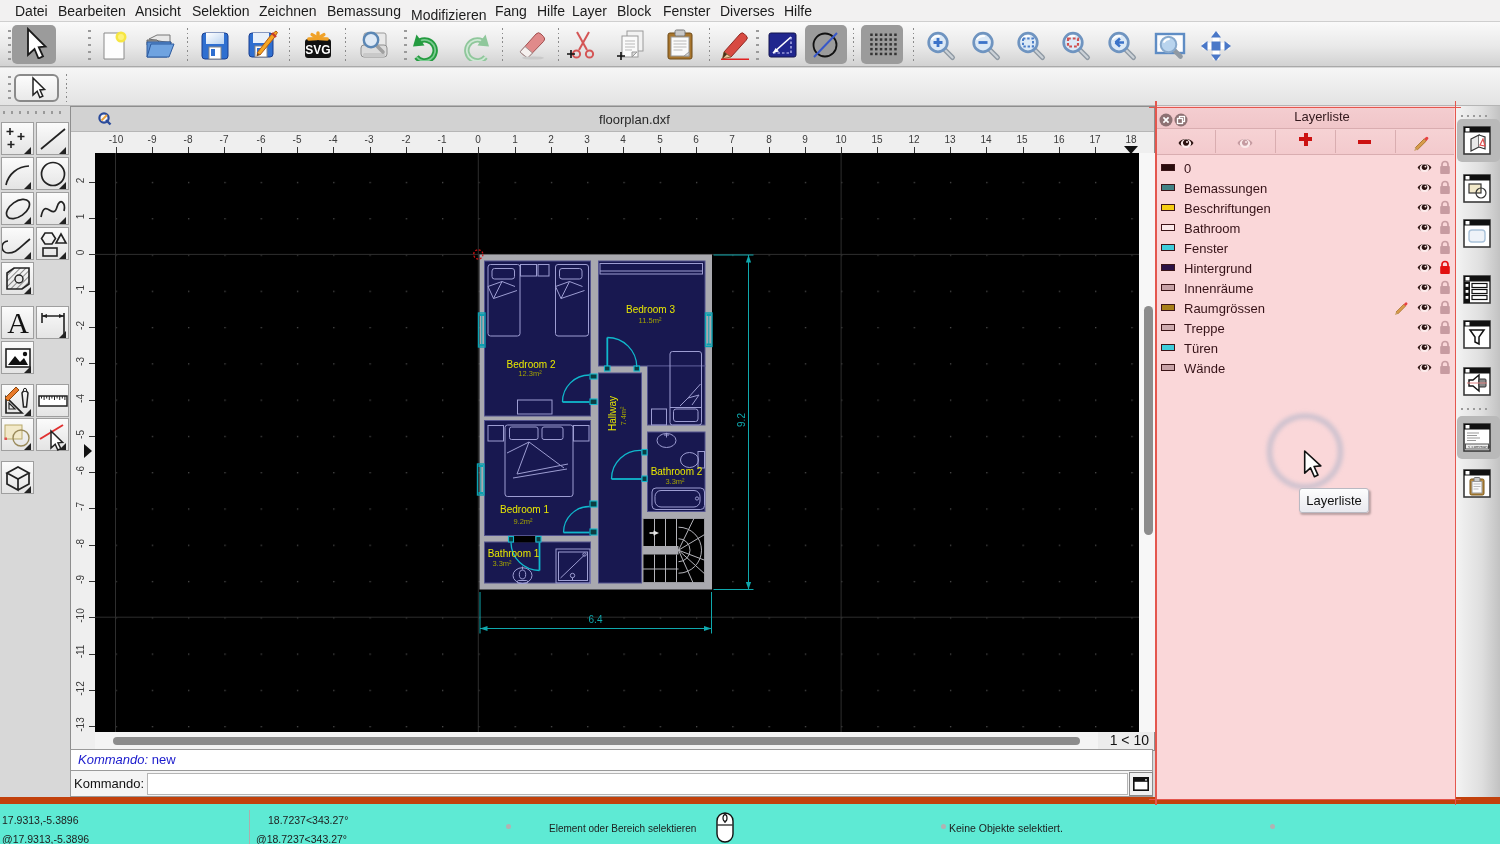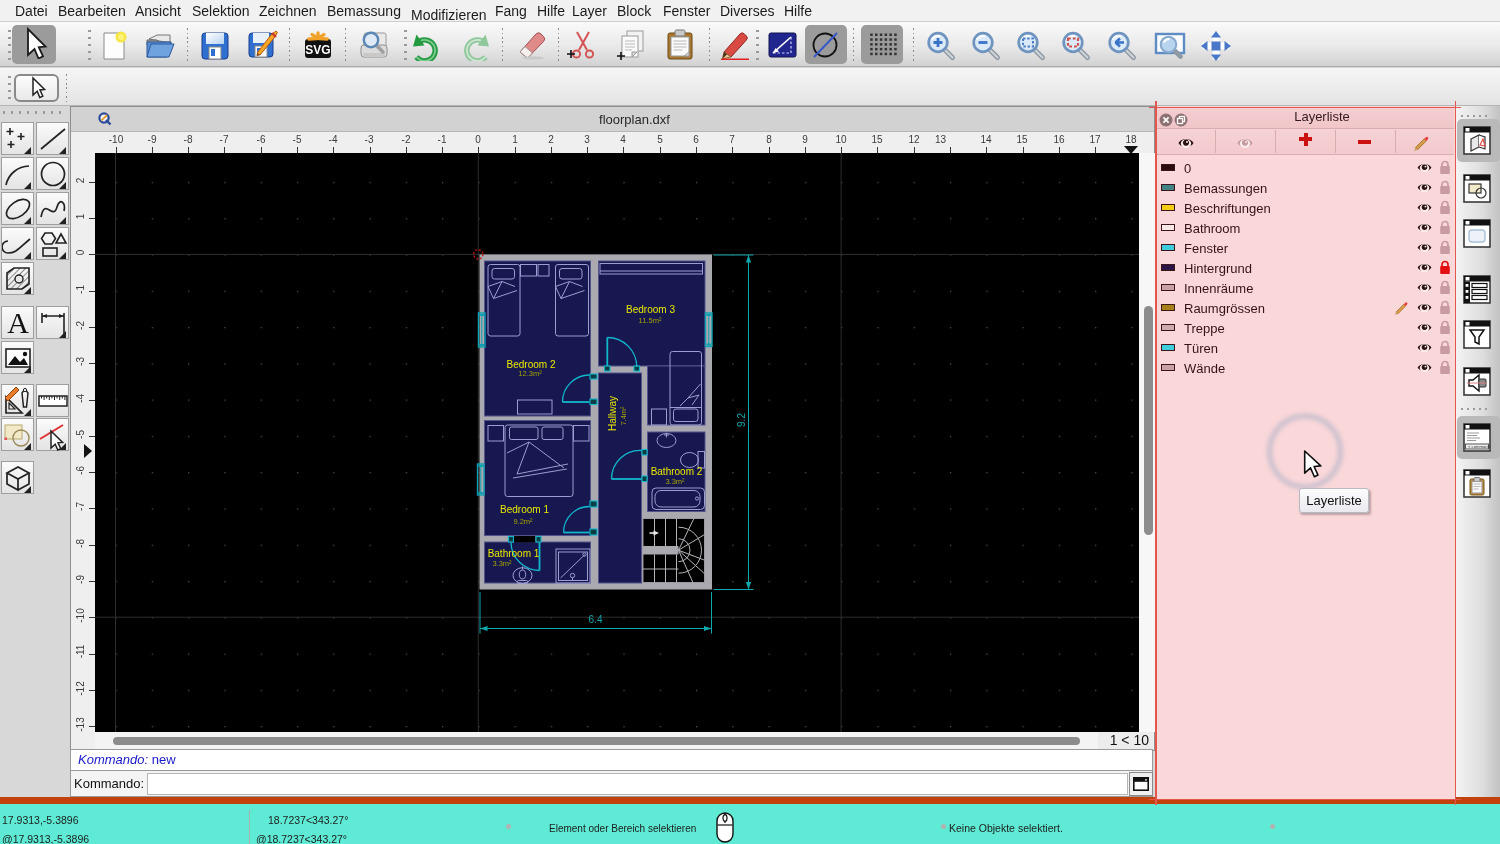--- a/index.html
+++ b/index.html
@@ -437,21 +437,21 @@
 <div class="rnum" style="left:769px;top:134px;width:30px;margin-left:-15px;text-align:center">8</div>
 <div class="abs" style="left:768.5px;top:147px;width:1px;height:6px;background:#333"></div>
 <div class="rnum" style="left:805px;top:134px;width:30px;margin-left:-15px;text-align:center">9</div>
 <div class="abs" style="left:804.8px;top:147px;width:1px;height:6px;background:#333"></div>
 <div class="rnum" style="left:841px;top:134px;width:30px;margin-left:-15px;text-align:center">10</div>
 <div class="abs" style="left:841.1px;top:147px;width:1px;height:6px;background:#333"></div>
 <div class="rnum" style="left:877px;top:134px;width:30px;margin-left:-15px;text-align:center">15</div>
 <div class="abs" style="left:877.4px;top:147px;width:1px;height:6px;background:#333"></div>
 <div class="rnum" style="left:914px;top:134px;width:30px;margin-left:-15px;text-align:center">12</div>
 <div class="abs" style="left:913.7px;top:147px;width:1px;height:6px;background:#333"></div>
-<div class="rnum" style="left:950px;top:134px;width:30px;margin-left:-15px;">13</div>
+<div class="rnum" style="left:950px;top:134px;width:30px;margin-left:-15px;text-align:center">13</div>
 <div class="abs" style="left:949.9px;top:147px;width:1px;height:6px;background:#333"></div>
 <div class="rnum" style="left:986px;top:134px;width:30px;margin-left:-15px;text-align:center">14</div>
 <div class="abs" style="left:986.2px;top:147px;width:1px;height:6px;background:#333"></div>
 <div class="rnum" style="left:1022px;top:134px;width:30px;margin-left:-15px;text-align:center">15</div>
 <div class="abs" style="left:1022.5px;top:147px;width:1px;height:6px;background:#333"></div>
 <div class="rnum" style="left:1059px;top:134px;width:30px;margin-left:-15px;text-align:center">16</div>
 <div class="abs" style="left:1058.8px;top:147px;width:1px;height:6px;background:#333"></div>
 <div class="rnum" style="left:1095px;top:134px;width:30px;margin-left:-15px;text-align:center">17</div>
 <div class="abs" style="left:1095.1px;top:147px;width:1px;height:6px;background:#333"></div>
 <div class="rnum" style="left:1131px;top:134px;width:30px;margin-left:-15px;text-align:center">18</div>

